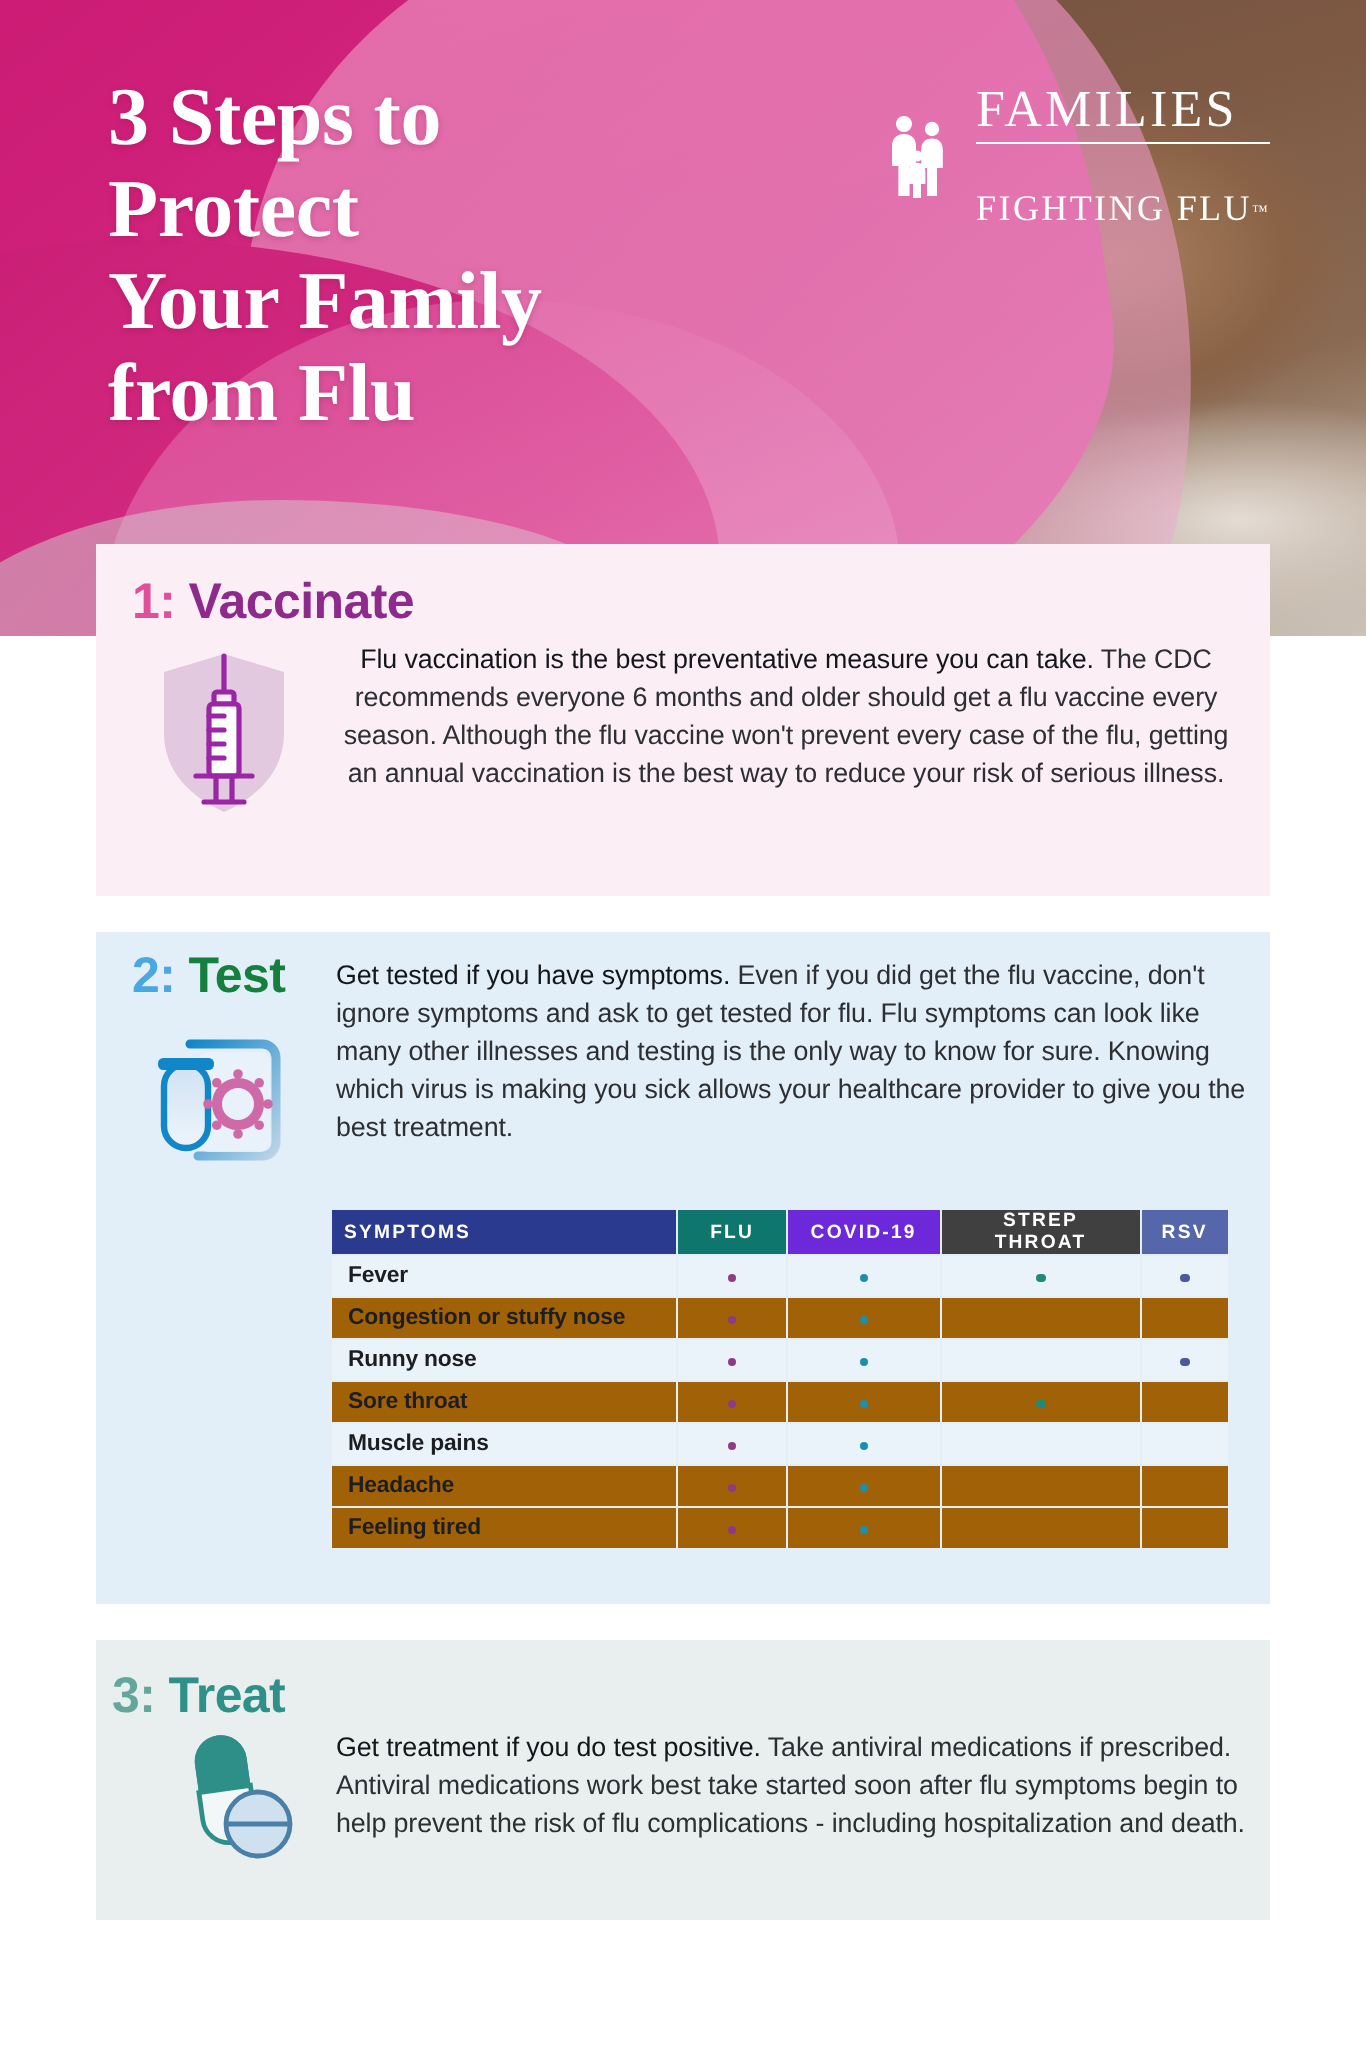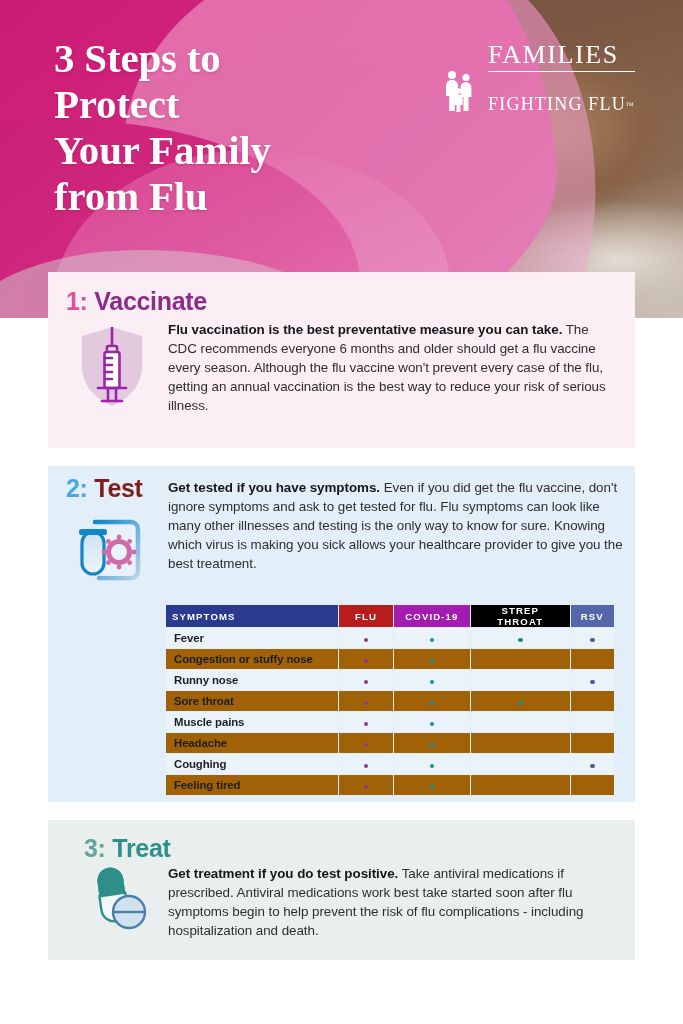--- a/index.html
+++ b/index.html
@@ -97,73 +97,73 @@
     letter-spacing: -0.2px;
     text-shadow: 0 1px 3px rgba(120,10,65,.25);
     white-space: pre-line;
   }
 
   
   .logo {
     position: absolute;
     right: 48px; top: 42px;
     display: flex;
-    align-items: flex-end;
+    align-items: center;
     gap: 10px;
   }
   .logo-mark { width: 34px; height: 44px; display:block; }
   .logo-text { color:#fff; font-family:"Liberation Serif", serif; line-height:1; }
   .logo-l1 {
     font-size: 26px; letter-spacing: 1.6px; font-weight: 400;
     border-bottom: 1.5px solid #fff; padding-bottom: 3px; display:block;
   }
   .logo-l2 {
     font-size: 18px; letter-spacing: 1.2px; margin-top: 23px; display:block;
   }
   .logo-l2 sup { font-size: 8px; vertical-align: 2px; }
 
   
   .panel {
     position: absolute;
     left: 48px;
     width: 587px;
   }
-  .panel-1 { top: 272px; height: 176px; background: #fbeef5; }
+  .panel-1 { top: 272px; height: 176px; background: #fbeef5; text-align: center; }
   .panel-2 { top: 466px; height: 336px; background: #e2eef8; }
   .panel-3 { top: 820px; height: 140px; background: #e9efee; }
 
   .step-head {
     font-family: "Liberation Sans", sans-serif;
     font-weight: 700;
     font-size: 25px;
     letter-spacing: -0.3px;
     line-height: 1;
   }
   .step-num { font-weight: 700; }
 
   .panel-1 .step-head { position:absolute; left:18px; top:17px; }
   .panel-1 .step-num { color: #e0509a; }
   .panel-1 .step-name { color: #8f2a8d; }
 
   .panel-2 .step-head { position:absolute; left:18px; top:10px; }
   .panel-2 .step-num { color: #4aa8e0; }
-  .panel-2 .step-name { color: #7f1d1d; }
-
-  .panel-3 .step-head { position:absolute; left:36px; top:16px; }
+  .panel-2 .step-name { color: #15803d; }
+
+  .panel-3 .step-head { position:absolute; left:8px; top:16px; }
   .panel-3 .step-num { color: #63a79c; }
   .panel-3 .step-name { color: #2e9089; }
 
   .body-text {
     position: absolute;
     font-size: 13.4px;
     line-height: 1.42;
     color: #2d2f33;
     letter-spacing: -0.05px;
   }
-  .body-text b { font-weight: 700; color:#14161a; }
+  .body-text b { font-weight: 400; color:#14161a; }
 
   .panel-1 .body-text { left: 120px; top: 48px; width: 450px; }
   .panel-2 .body-text { left: 120px; top: 12px; width: 455px; }
   .panel-3 .body-text { left: 120px; top: 44px; width: 460px; }
 
   .icon-box { position: absolute; }
   .panel-1 .icon-box { left: 30px; top: 52px; }
   .panel-2 .icon-box { left: 25px; top: 48px; }
   .panel-3 .icon-box { left: 38px; top: 46px; }
 
@@ -323,23 +323,23 @@
     </div>
 
     <div class="body-text">
       <b>Get tested if you have symptoms.</b><span> Even if you did get the flu vaccine, don't ignore symptoms and ask to get tested for flu. Flu symptoms can look like many other illnesses and testing is the only way to know for sure. Knowing which virus is making you sick allows your healthcare provider to give you the best treatment.</span>
     </div>
 
     <table class="sym-table">
       <thead>
         <tr>
           <th class="sym-col">SYMPTOMS</th>
-          <th style="background:#b91c1c;width:55px">FLU</th>
-          <th style="background:#a21caf;width:78px">COVID-19</th>
-          <th style="background:#000000;width:102px">STREP THROAT</th>
+          <th style="background:#0f766e;width:55px">FLU</th>
+          <th style="background:#6d28d9;width:78px">COVID-19</th>
+          <th style="background:#404040;width:102px">STREP THROAT</th>
           <th style="background:#5566ab;width:44px">RSV</th>
         </tr>
       </thead>
       <tbody>
           <tr class="alt">
             <td class="sym-name">Fever</td>
             <td><span class="dot" style="background: rgb(141, 59, 135);"></span></td>
             <td><span class="dot" style="background: rgb(27, 143, 176);"></span></td>
             <td><span class="dot" style="background: rgb(31, 138, 120);"></span></td>
             <td><span class="dot" style="background: rgb(74, 90, 156);"></span></td>
@@ -371,27 +371,20 @@
             <td><span class="dot" style="background: rgb(27, 143, 176);"></span></td>
             <td></td>
             <td></td>
           </tr>
           <tr>
             <td class="sym-name">Headache</td>
             <td><span class="dot" style="background: rgb(141, 59, 135);"></span></td>
             <td><span class="dot" style="background: rgb(27, 143, 176);"></span></td>
             <td></td>
             <td></td>
-          </tr>
-          <tr class="alt">
-            <td class="sym-name">Coughing</td>
-            <td><span class="dot" style="background: rgb(141, 59, 135);"></span></td>
-            <td><span class="dot" style="background: rgb(27, 143, 176);"></span></td>
-            <td></td>
-            <td><span class="dot" style="background: rgb(74, 90, 156);"></span></td>
           </tr>
           <tr>
             <td class="sym-name">Feeling tired</td>
             <td><span class="dot" style="background: rgb(141, 59, 135);"></span></td>
             <td><span class="dot" style="background: rgb(27, 143, 176);"></span></td>
             <td></td>
             <td></td>
           </tr>
         </tbody>
     </table>

